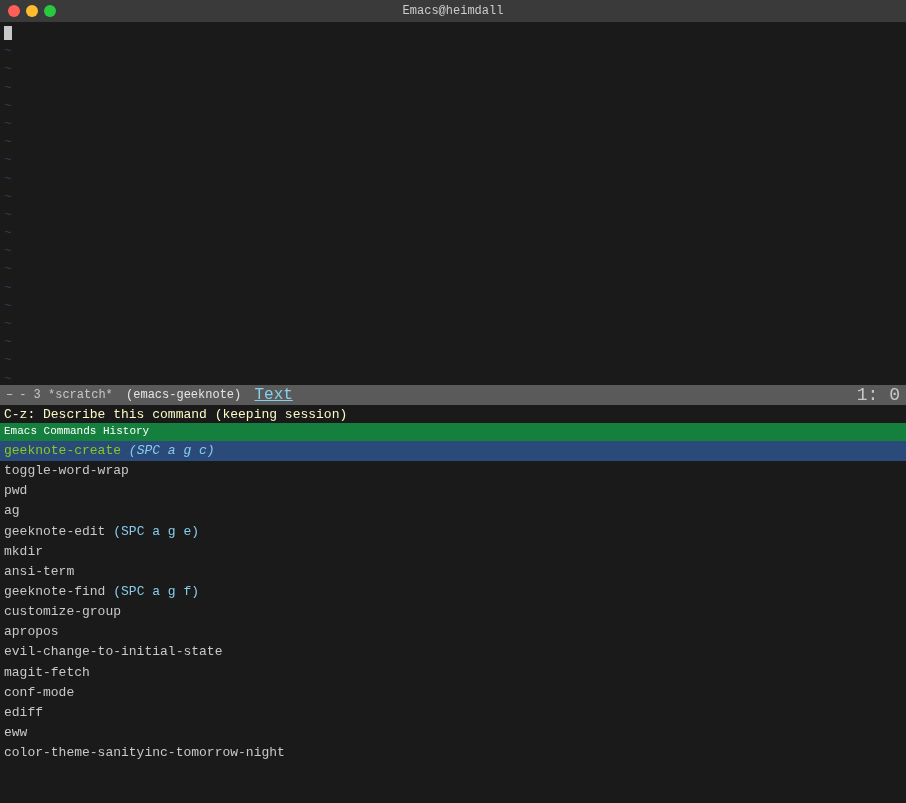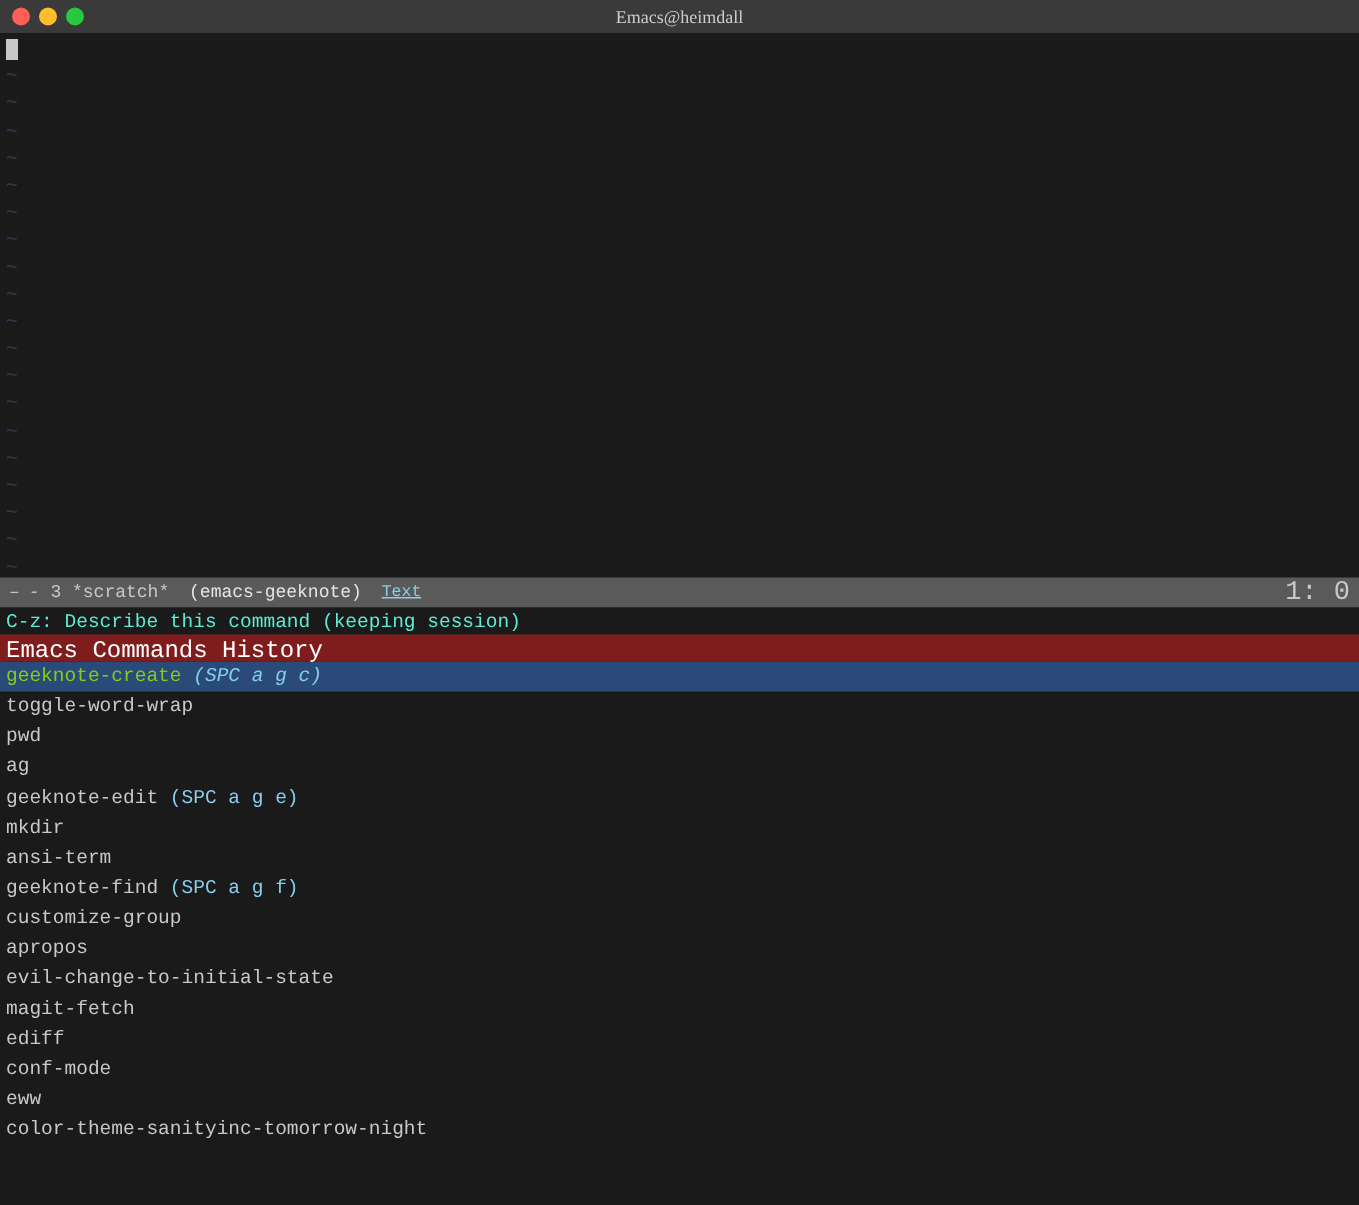--- a/index.html
+++ b/index.html
@@ -44,21 +44,21 @@
       display: inline-block;
     }
 
     .btn-close { background: #ff5f57; }
     .btn-minimize { background: #ffbd2e; }
     .btn-maximize { background: #28c940; }
 
     #title-text {
       color: #cccccc;
       font-size: 12px;
-      font-family: Liberation Serif, serif;
+      font-family: Liberation Mono, monospace;
     }
 
     
     #editor-area {
       width: 100%;
       height: 363px;
       background: #1a1a1a;
       padding: 2px 4px;
       overflow: hidden;
     }
@@ -110,47 +110,47 @@
       font-size: 12px;
     }
 
     #buffer-name {
       color: #e5e5e5;
       font-size: 12px;
     }
 
     #major-mode {
       color: #87ceeb;
-      font-size: 11px;
+      font-size: 16px;
       text-decoration: underline;
     }
 
     #mode-line-right {
       color: #c8c8c8;
       font-size: 18px;
     }
 
     
     #echo-area {
       width: 100%;
       height: 18px;
       background: #1a1a1a;
       padding: 2px 4px;
-      color: #5eead4;
+      color: #fef9c3;
       font-size: 13px;
     }
 
     
     #completion-header {
       width: 100%;
       height: 18px;
-      background: #7f1d1d;
+      background: #15803d;
       padding: 2px 4px;
       color: #ffffff;
-      font-size: 16px;
+      font-size: 11px;
     }
 
     #completion-list {
       width: 100%;
       background: #1a1a1a;
       flex: 1;
     }
 
     .completion-item {
       padding: 0 4px;
@@ -272,28 +272,28 @@
   <div class="completion-item">
     <span>evil-change-to-initial-state</span>
   </div>
 
   <div class="completion-item">
     <span>magit-fetch</span>
   </div>
 
 
   <div class="completion-item">
+    <span>conf-mode</span>
+  </div>
+
+  <div class="completion-item">
     <span>ediff</span>
   </div>
 
   <div class="completion-item">
-    <span>conf-mode</span>
-  </div>
-
-  <div class="completion-item">
     <span>eww</span>
   </div>
 
   <div class="completion-item">
     <span>color-theme-sanityinc-tomorrow-night</span>
   </div>
 
 </div>
 
 </body></html>

